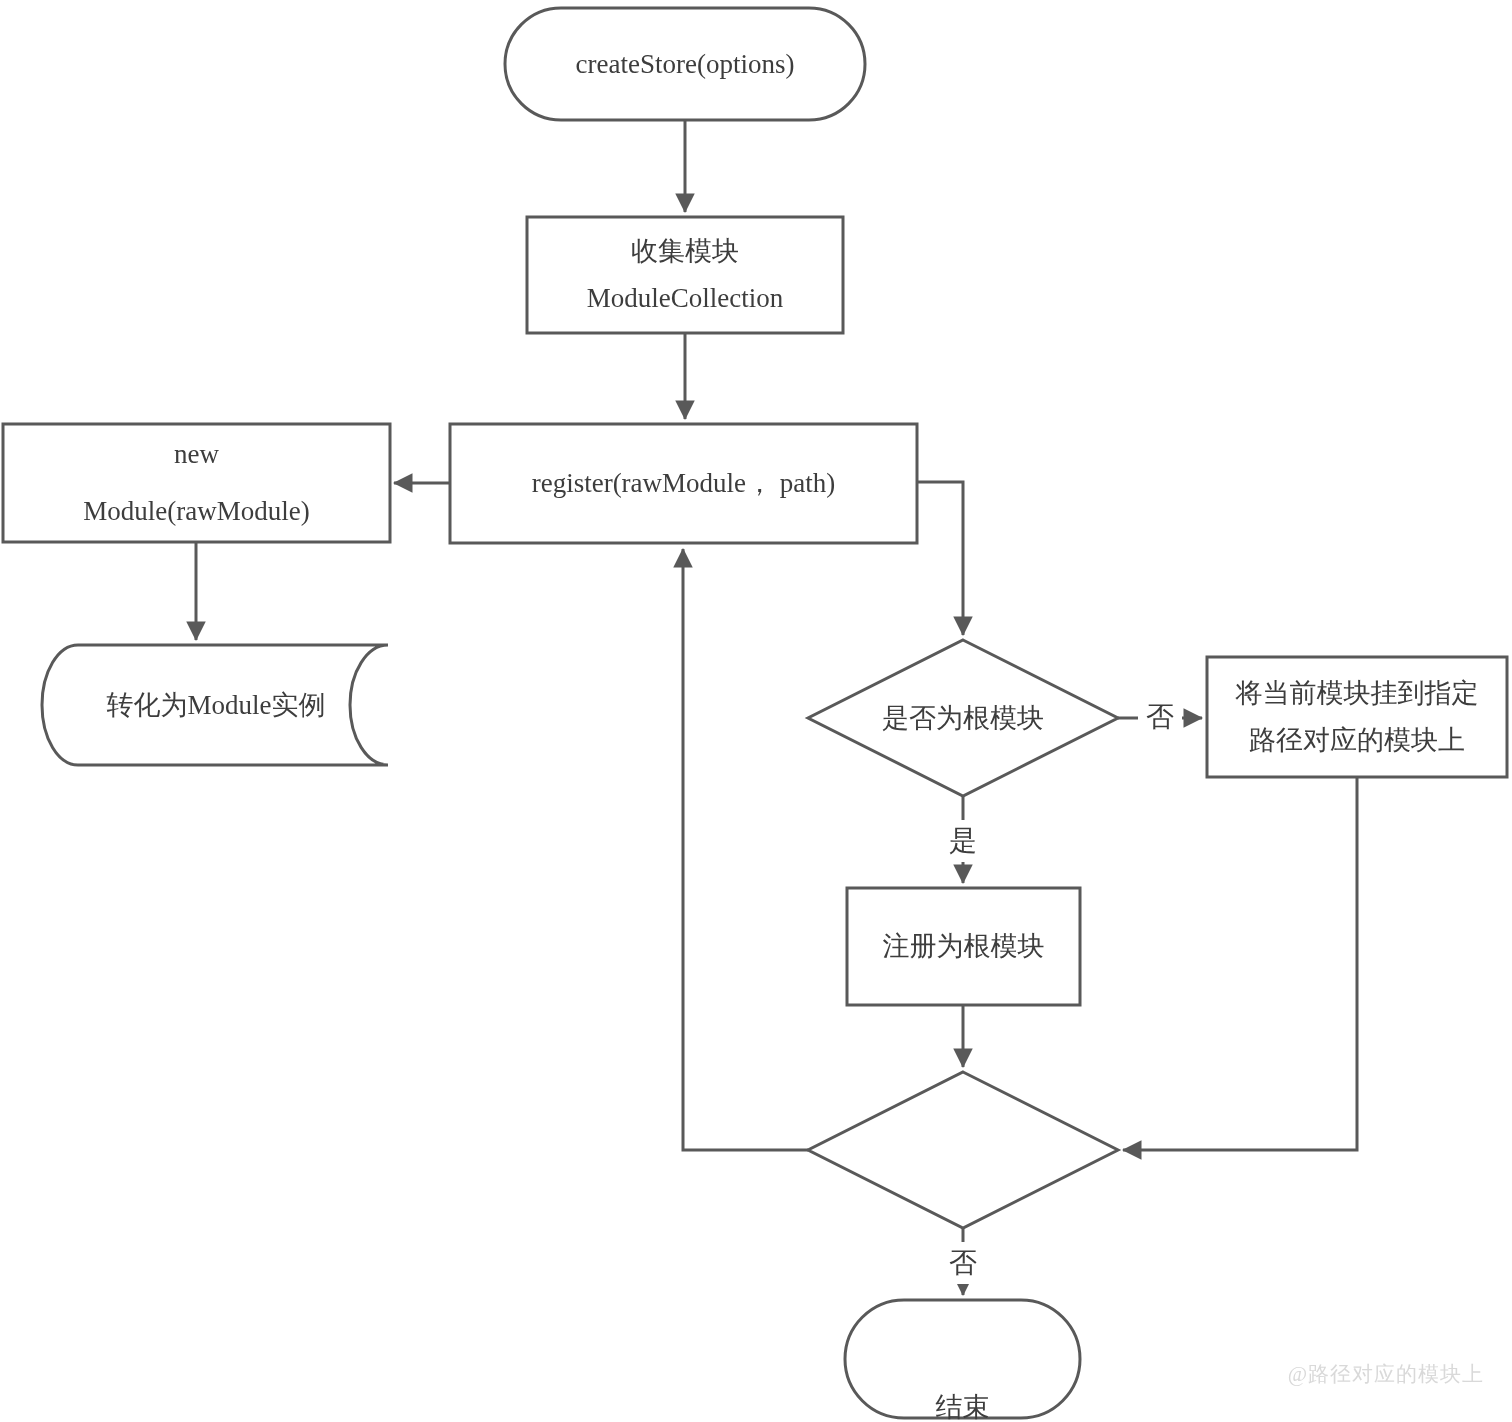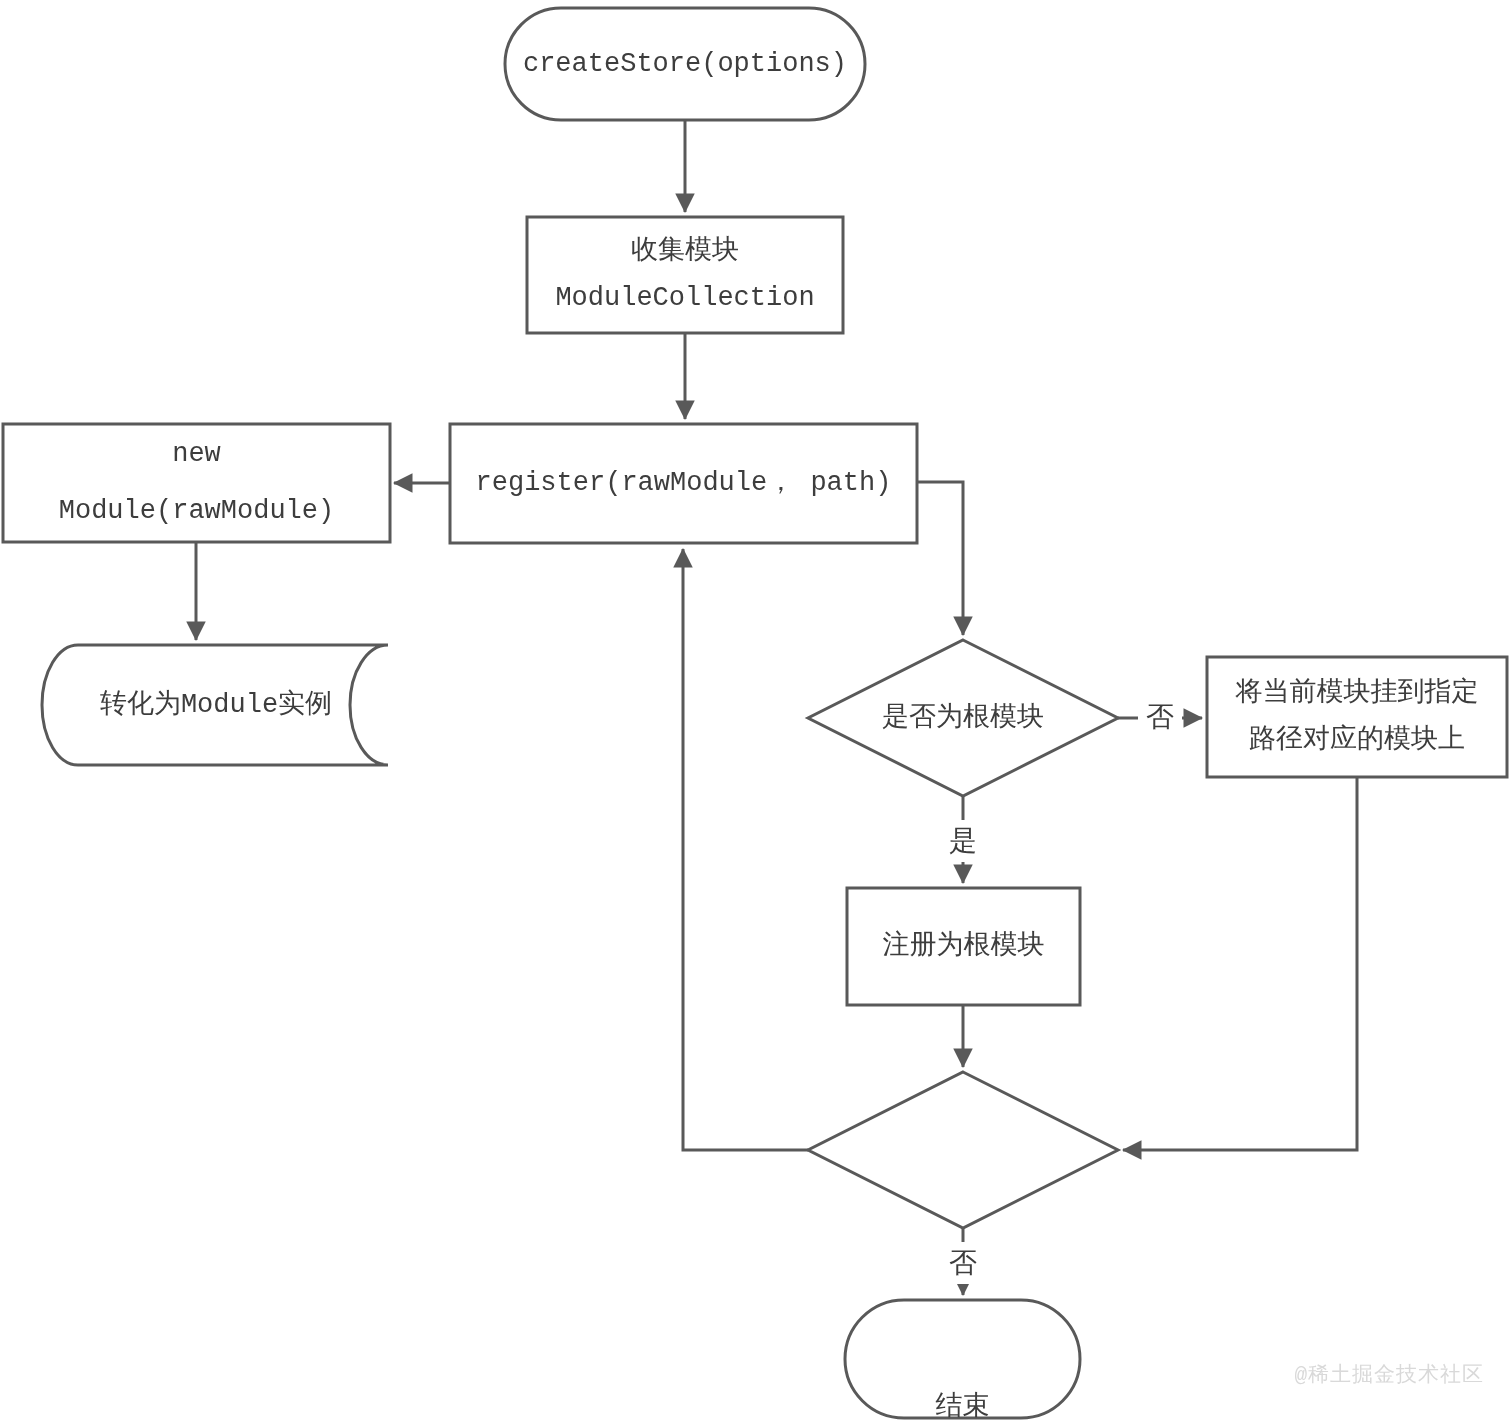--- a/index.html
+++ b/index.html
@@ -1,18 +1,18 @@
 <!DOCTYPE html>
 <html><head>
 <meta charset="utf-8">
 <style>
   html,body { margin:0; padding:0; background:#ffffff; }
   .canvas {
     position:relative; width:1512px; height:1422px; background:#ffffff;
-    font-family:Liberation Mono, monospace; color:#3d3d3d;
+    font-family:Liberation Serif, serif; color:#3d3d3d;
     overflow:hidden;
   }
   .layer { position:absolute; left:0; top:0; }
   .node-label {
     position:absolute; display:flex; flex-direction:column;
     align-items:center; justify-content:center; text-align:center;
     font-size:27px; line-height:47px; color:#3d3d3d; pointer-events:none;
   }
   .edge-label {
     position:absolute; transform:translate(-50%,-50%);
@@ -87,15 +87,15 @@
 
   <div class="node-label" style="left:847px;top:888px;width:233px;height:117px;border-radius:24px;">注册为根模块</div>
 
 
   <div class="node-label" style="left:845px;top:1300px;width:235px;height:118px;margin-top:48px;">结束</div>
 
   <div class="edge-label" style="left:1160px;top:717px;">否</div>
   <div class="edge-label" style="left:963px;top:841px;">是</div>
   <div class="edge-label" style="left:963px;top:1263px;">否</div>
 
-  <div class="watermark">@稀土掘金技术社区</div>
+  <div class="watermark">@路径对应的模块上</div>
 
 </div>
 
 </body></html>

